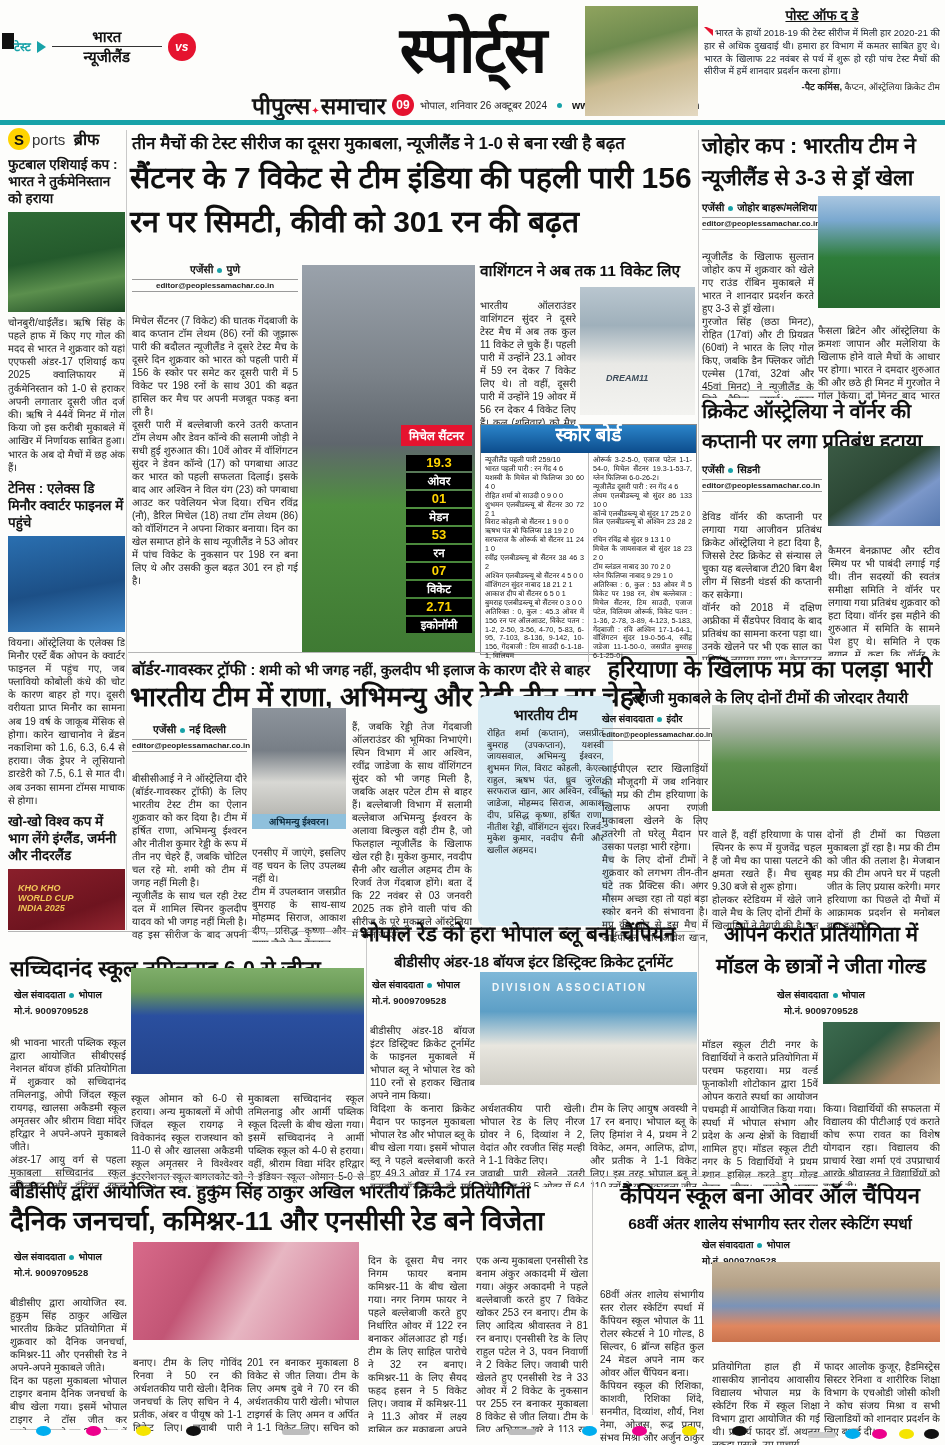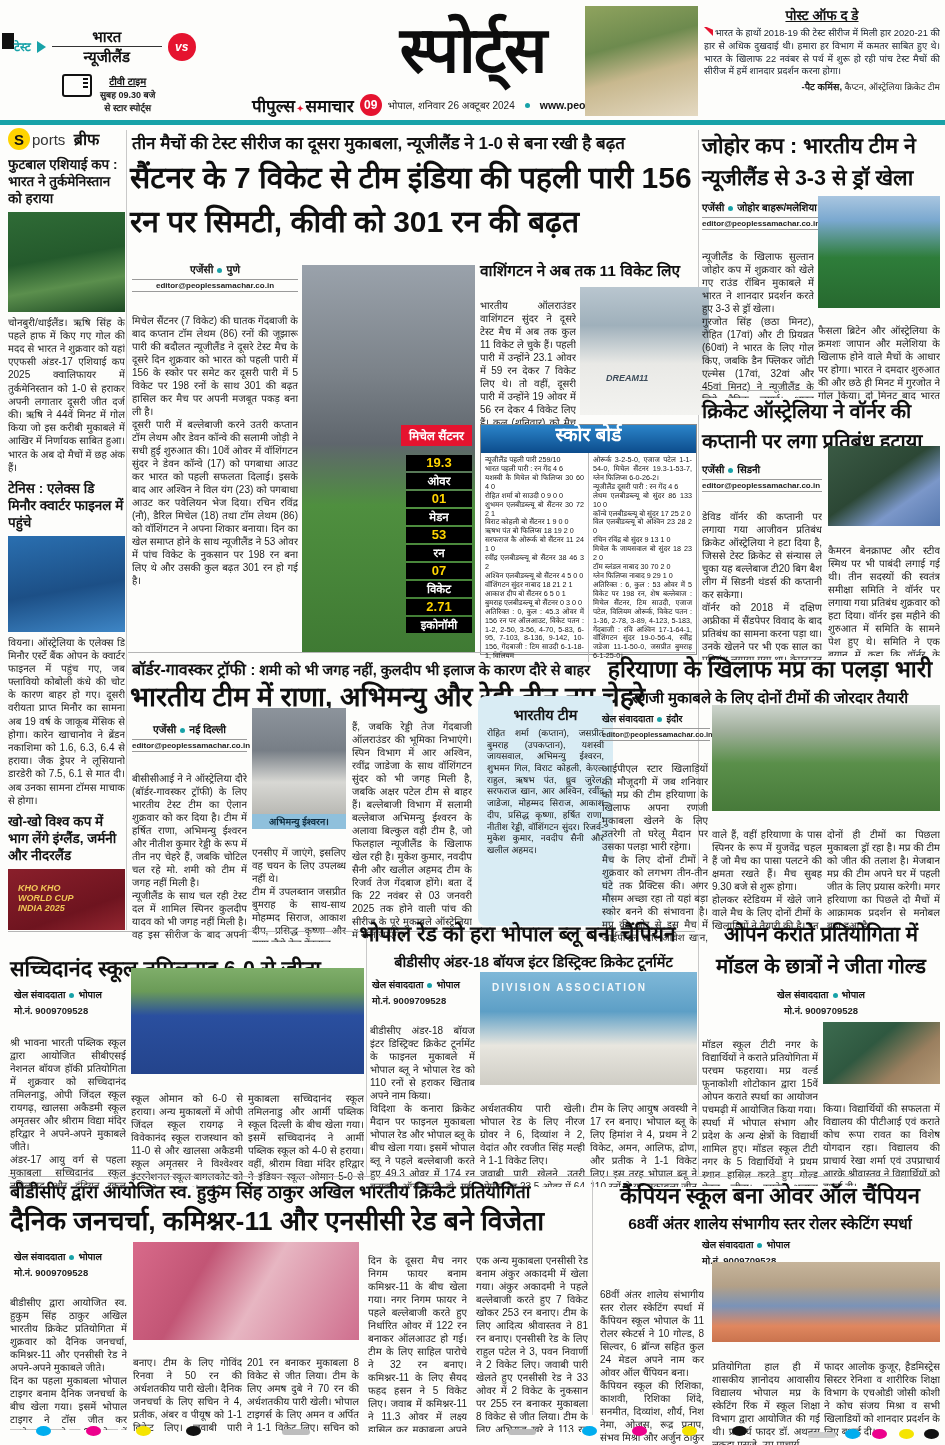--- a/index.html
+++ b/index.html
@@ -25,21 +25,21 @@
                font-size:9.5px;text-align:center;line-height:15px;overflow:hidden;}
   .vrule{position:absolute;width:1px;background:var(--rule);}
   .hrule{position:absolute;height:1px;background:#b5b5b5;}
   .teal-rule{position:absolute;left:0;top:120px;width:945px;height:5px;background:var(--teal);}
 
   
   .masthead{position:absolute;left:300px;top:4px;width:345px;height:86px;
             font-size:64px;font-weight:800;letter-spacing:-2px;text-align:center;color:#0d0d0d;}
   .dateline{position:absolute;left:252px;top:92px;width:460px;height:26px;display:flex;
             align-items:center;gap:6px;}
-  .paper-name{font-weight:800;font-size:17px;}
+  .paper-name{font-weight:800;font-size:23px;}
   .logo-star{color:var(--red);font-size:10px;margin:0 1px;}
   .page-badge{display:inline-flex;align-items:center;justify-content:center;width:22px;height:22px;
               border-radius:50%;background:var(--red);color:#fff;font-weight:bold;font-size:12px;}
   .date-text{font-size:10px;color:#222;}
   .site{font-weight:bold;font-size:10.5px;}
 
   
   .promo-label{color:var(--teal);font-weight:bold;font-size:12px;}
   .promo-arrow{width:0;height:0;border-top:6px solid transparent;border-bottom:6px solid transparent;
                border-left:9px solid var(--teal);display:inline-block;}
@@ -107,28 +107,20 @@
     <div style="display:flex;align-items:center;gap:6px;">
       <span class="promo-label">टेस्ट</span>
       <span class="promo-arrow"></span>
       <div style="text-align:center;">
         <div class="t-name">भारत</div>
         <div class="t-line"></div>
         <div class="t-name">न्यूजीलैंड</div>
       </div>
       <span class="vs-badge">vs</span>
     </div>
-    <div style="display:flex;gap:8px;margin-top:8px;margin-left:48px;align-items:flex-start;">
-      <span class="tv-shape"></span>
-      <div style="text-align:center;">
-        <div class="tv-title">टीवी टाइम</div>
-        <div class="tv-line">सुबह 09.30 बजे</div>
-        <div class="tv-line">से स्टार स्पोर्ट्स</div>
-      </div>
-    </div>
   </div>
 
   <div class="masthead">स्पोर्ट्स</div>
 
   <div class="dateline">
     <span><span class="paper-name">पीपुल्स</span><span class="logo-star">✦</span><span class="paper-name">समाचार</span></span>
     <span class="page-badge">09</span>
     <span class="date-text">भोपाल, शनिवार 26 अक्टूबर 2024</span>
     <span class="bdot"></span>
     <span class="site">www.peoplessamachar.in</span>
@@ -196,21 +188,21 @@
         <div class="stat-l">रन</div>
       <div class="stat-v">07</div>
         <div class="stat-l">विकेट</div>
       <div class="stat-v">2.71</div>
         <div class="stat-l">इकोनॉमी</div>
     </div>
   </div>
 
   <div class="abs head" style="left:480px;top:261px;width:215px;font-size:15.5px;">वाशिंगटन ने अब तक 11 विकेट लिए</div>
   <div class="abs body-text" style="left:480px;top:287px;width:96px;height:132px;">भारतीय ऑलराउंडर वाशिंगटन सुंदर ने दूसरे टेस्ट मैच में अब तक कुल 11 विकेट ले चुके हैं। पहली पारी में उन्होंने 23.1 ओवर में 59 रन देकर 7 विकेट लिए थे। तो वहीं, दूसरी पारी में उन्होंने 19 ओवर में 56 रन देकर 4 विकेट लिए हैं। कल (शनिवार) को मैच का तीसरा दिन रहेगा।</div>
-  <div class="photo" style="left:580px;top:287px;width:115px;height:128px;background:linear-gradient(#b9c6cf 0%,#9fb0bb 30%,#e9e9e6 60%,#f3f3f0 100%);padding-left:14px;">
+  <div class="photo" style="left:580px;top:287px;width:115px;height:128px;background:linear-gradient(#b9c6cf 0%,#9fb0bb 30%,#e9e9e6 60%,#f3f3f0 100%);">
     <div class="photo-label" style="left:26px;top:86px;font-size:9px;color:#2a3b4c;font-weight:800;font-style:italic;">DREAM11</div>
   </div>
 
   <div class="sb-box" style="left:480px;top:424px;width:215px;height:229px;">
     <div class="sb-title">स्कोर बोर्ड</div>
     <div class="sb-cols">
       <div class="sb-col">न्यूजीलैंड पहली पारी 259/10
 भारत पहली पारी : रन गेंद 4 6
 यशस्वी कै मिचेल बो फिलिप्स 30 60 4 0
 रोहित शर्मा बो साउदी 0 9 0 0

